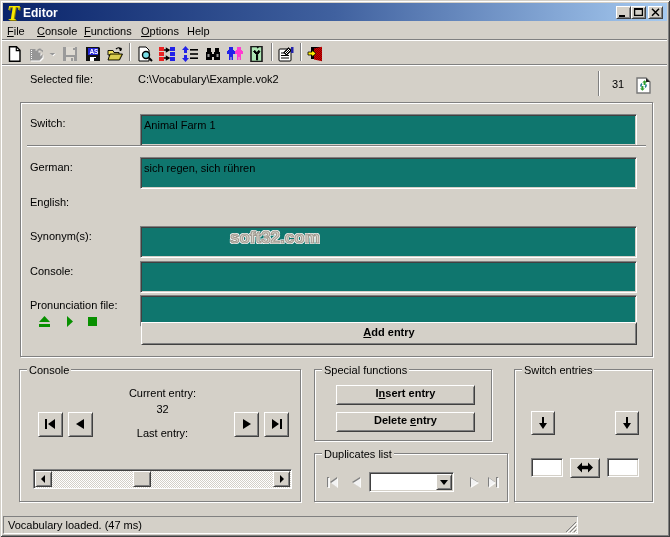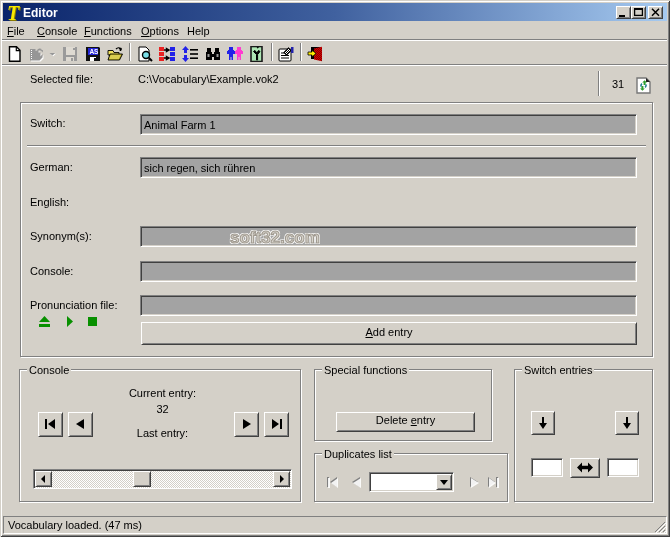--- a/index.html
+++ b/index.html
@@ -43,26 +43,26 @@
     left:20px; top:3px; color:#fff; font-weight:bold; font-size:12px;
   }
   .capbtn { width:15px; height:13px; top:3px; }
   .capbtn svg { position:absolute; left:0; top:0; }
   
   #menubar { left:3px; top:21px; width:668px; height:18px; }
   .mitem { position:absolute; top:4px; }
   
   .tbico { position:absolute; top:46px; width:16px; height:16px; }
   
-  .edit { height:21px; background:#a3a3a3; }
+  .edit { height:32px; background:#0f766e; }
   .edit .txt { position:absolute; left:3px; top:4px; white-space:nowrap; }
   
   .glabel { position:absolute; top:-6px; left:7px; background:#d4d0c8; padding:0 2px; }
   
-  .pbtn { text-align:center; }
+  .pbtn { text-align:center;font-weight:bold; }
   
   .green { fill:#089000; }
   
   .navbtn { width:25px; height:25px; }
   .navbtn svg, .pbtn svg { position:absolute; }
   .watermark {
     color:#d8d4cc; font-weight:bold; font-size:17px; letter-spacing:0px;
     -webkit-text-stroke:1.1px #a09a90;
     text-shadow:1px 1px 0 #fff, -1px -1px 0 #fff, 1px -1px 0 #fff, -1px 1px 0 #fff;
   }
@@ -322,20 +322,21 @@
         <svg width="15" height="14" viewBox="0 0 15 14" style="position:absolute;left:0;top:0">
             <path d="M6 3 L6 11 L10 7 Z" fill="#000"></path>
           </svg>
       </div>
       <div class="raised abs" style="left:99px; top:1px; width:18px; height:16px"></div>
     </div>
   </div>
 
   <div class="etched abs" style="left:314px; top:369px; width:178px; height:72px">
     <div class="glabel">Special functions</div>
+    <div class="raised pbtn abs" style="left:21px; top:15px; width:139px; height:20px; padding-top:1px">I<u>n</u>sert entry</div>
     <div class="raised pbtn abs" style="left:21px; top:42px; width:139px; height:20px; padding-top:1px">Delete <u>e</u>ntry</div>
   </div>
 
   <div class="etched abs" style="left:514px; top:369px; width:139px; height:133px">
     <div class="glabel">Switch entries</div>
     <div class="raised navbtn abs" style="left:16px; top:41px; width:24px; height:24px">
       <svg width="20" height="20" viewBox="0 0 20 20" style="left:1px;top:1px">
           <path d="M9 4 L11 4 L11 10 L14 10 L10 16 L6 10 L9 10 Z" fill="#000"></path>
         </svg>
     </div>
@@ -375,20 +376,20 @@
     </svg>
     <div class="sunken abs" style="left:54px; top:18px; width:85px; height:20px">
       <div class="raised abs" style="right:1px; top:1px; width:16px; height:16px">
         <svg width="14" height="14" viewBox="0 0 14 14" style="position:absolute;left:0;top:0">
             <path d="M3 5 L11 5 L7 10 Z" fill="#000"></path>
           </svg>
       </div>
     </div>
   </div>
 
-  <div class="abs" style="left:3px; top:516px; width:664px; height:18px; border:1px solid; border-color:#808080 #fff #fff #808080;">
+  <div class="abs" style="left:3px; top:516px; width:575px; height:18px; border:1px solid; border-color:#808080 #fff #fff #808080;">
     <div class="abs" style="left:4px; top:2px">Vocabulary loaded. (47 ms)</div>
     <svg class="abs" width="12" height="12" viewBox="0 0 12 12" style="right:0;bottom:0">
       <path d="M11 1 L1 11 M11 5 L5 11 M11 9 L9 11" stroke="#808080" stroke-width="1"></path>
       <path d="M12 2 L2 12 M12 6 L6 12 M12 10 L10 12" stroke="#fff" stroke-width="1"></path>
     </svg>
   </div>
 </div>
 
 </body></html>

